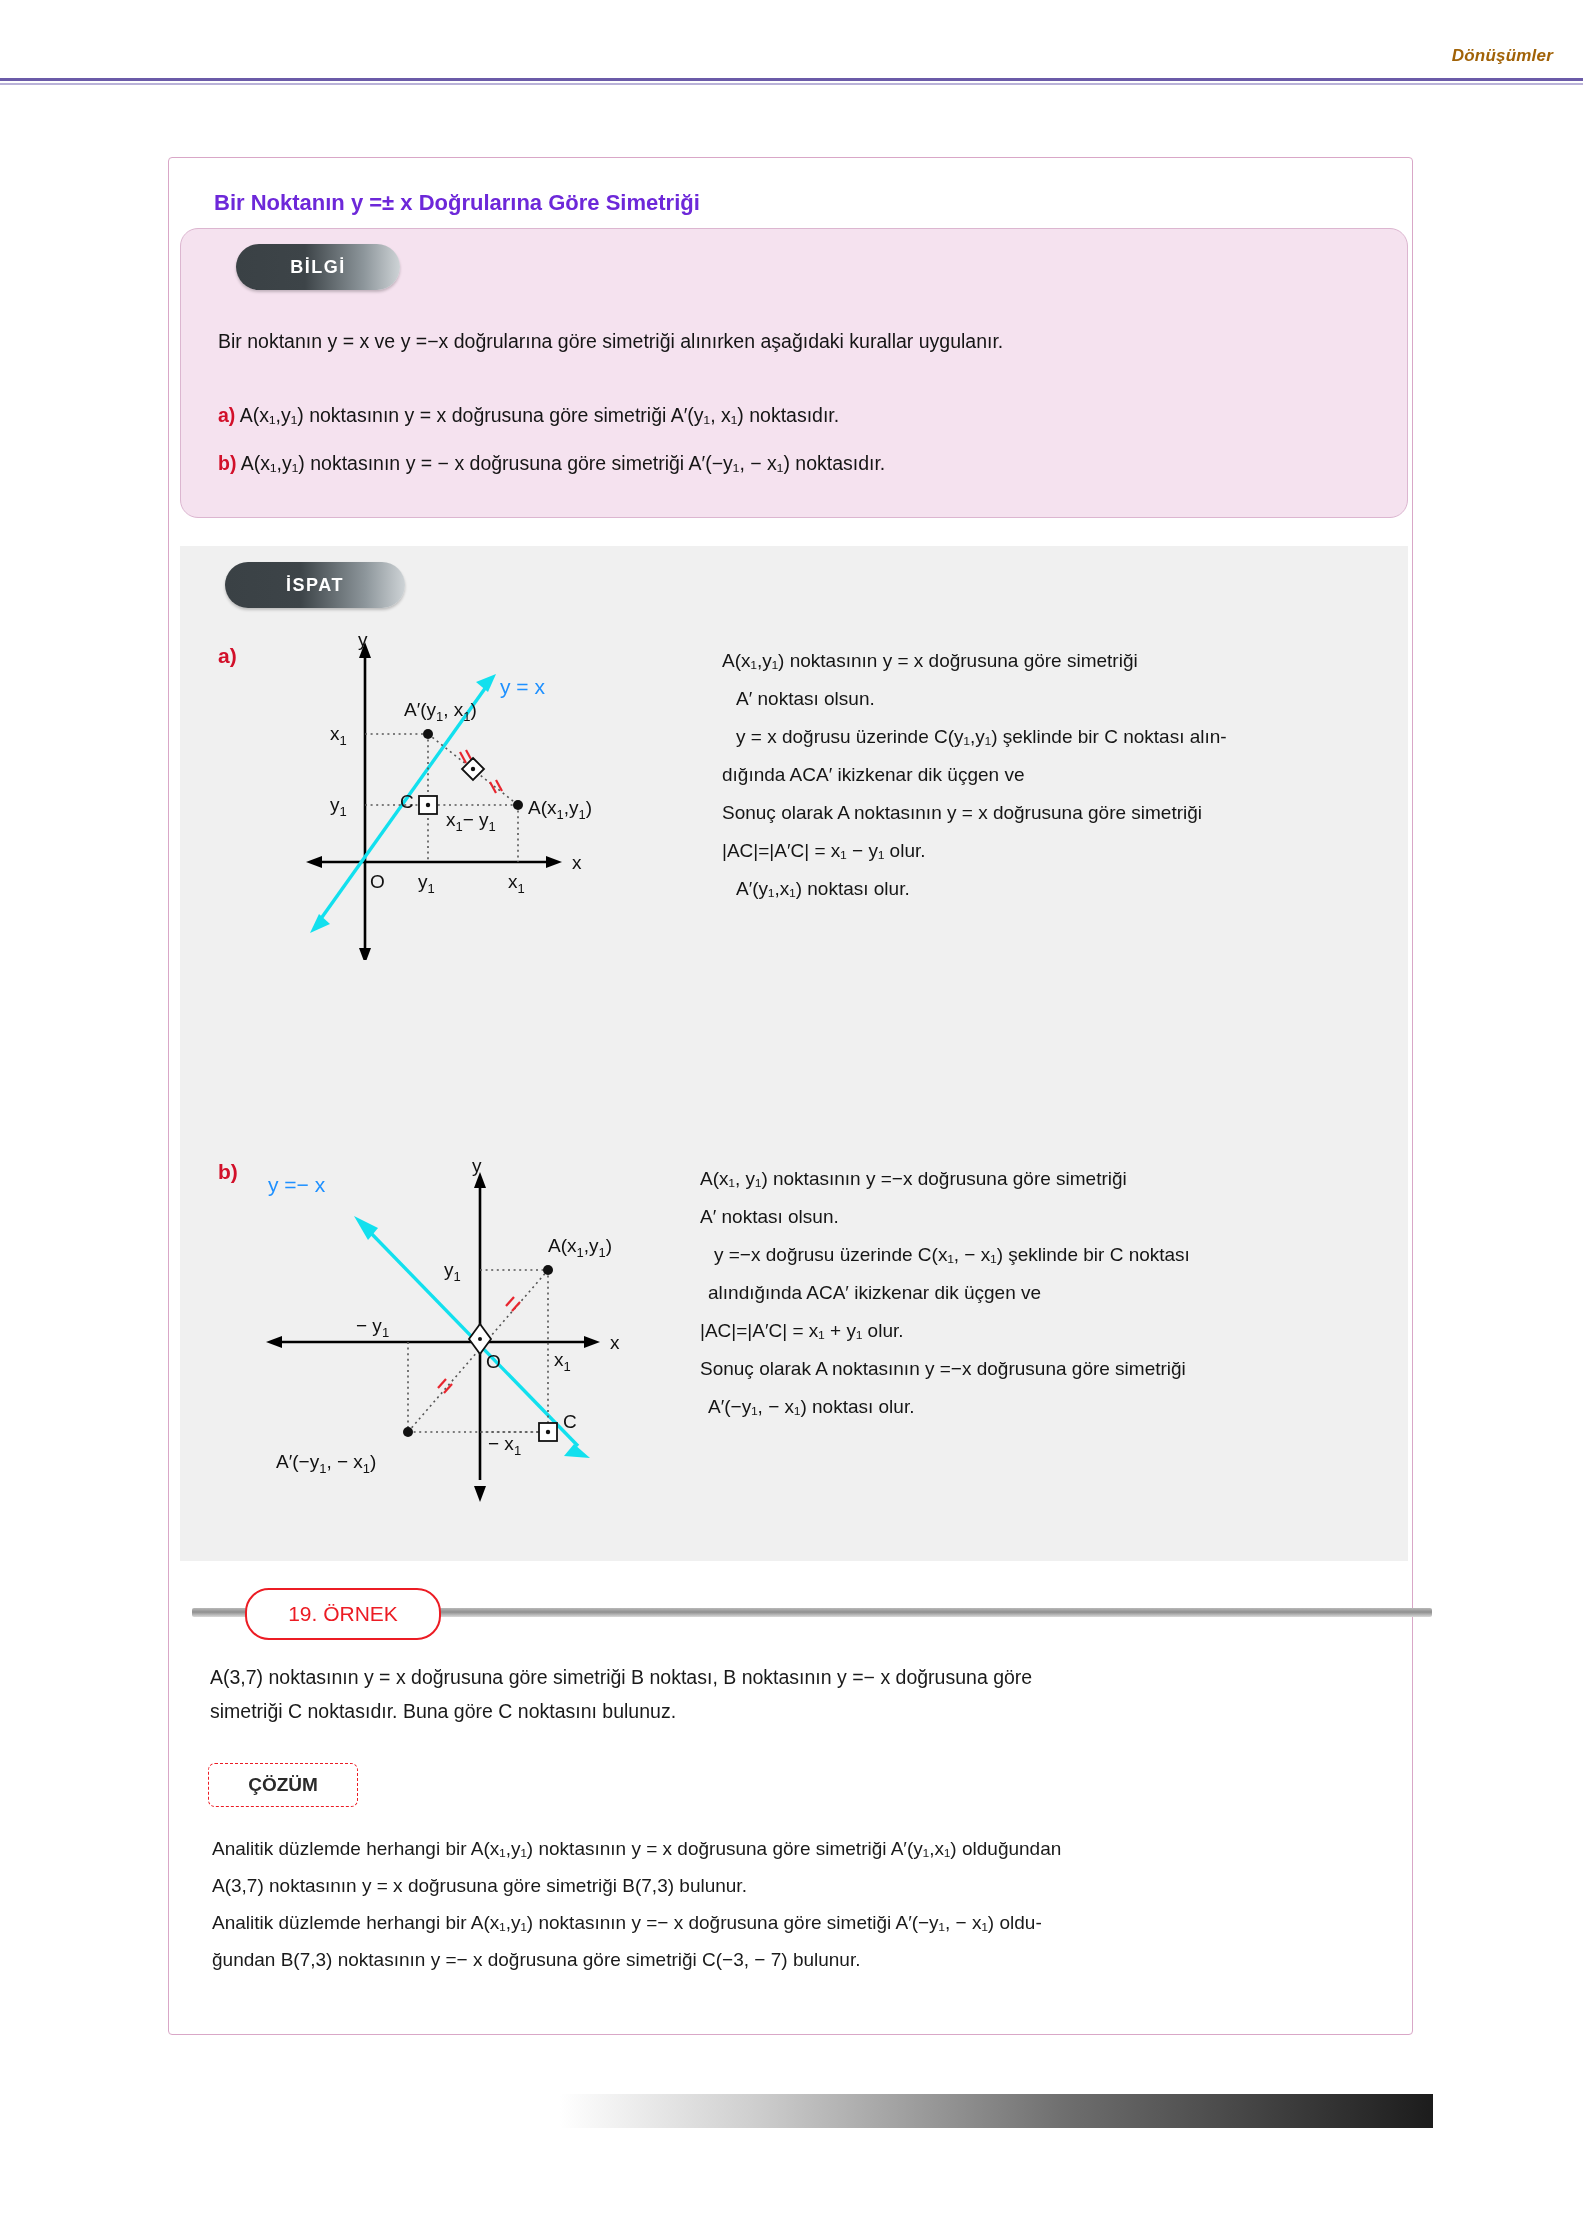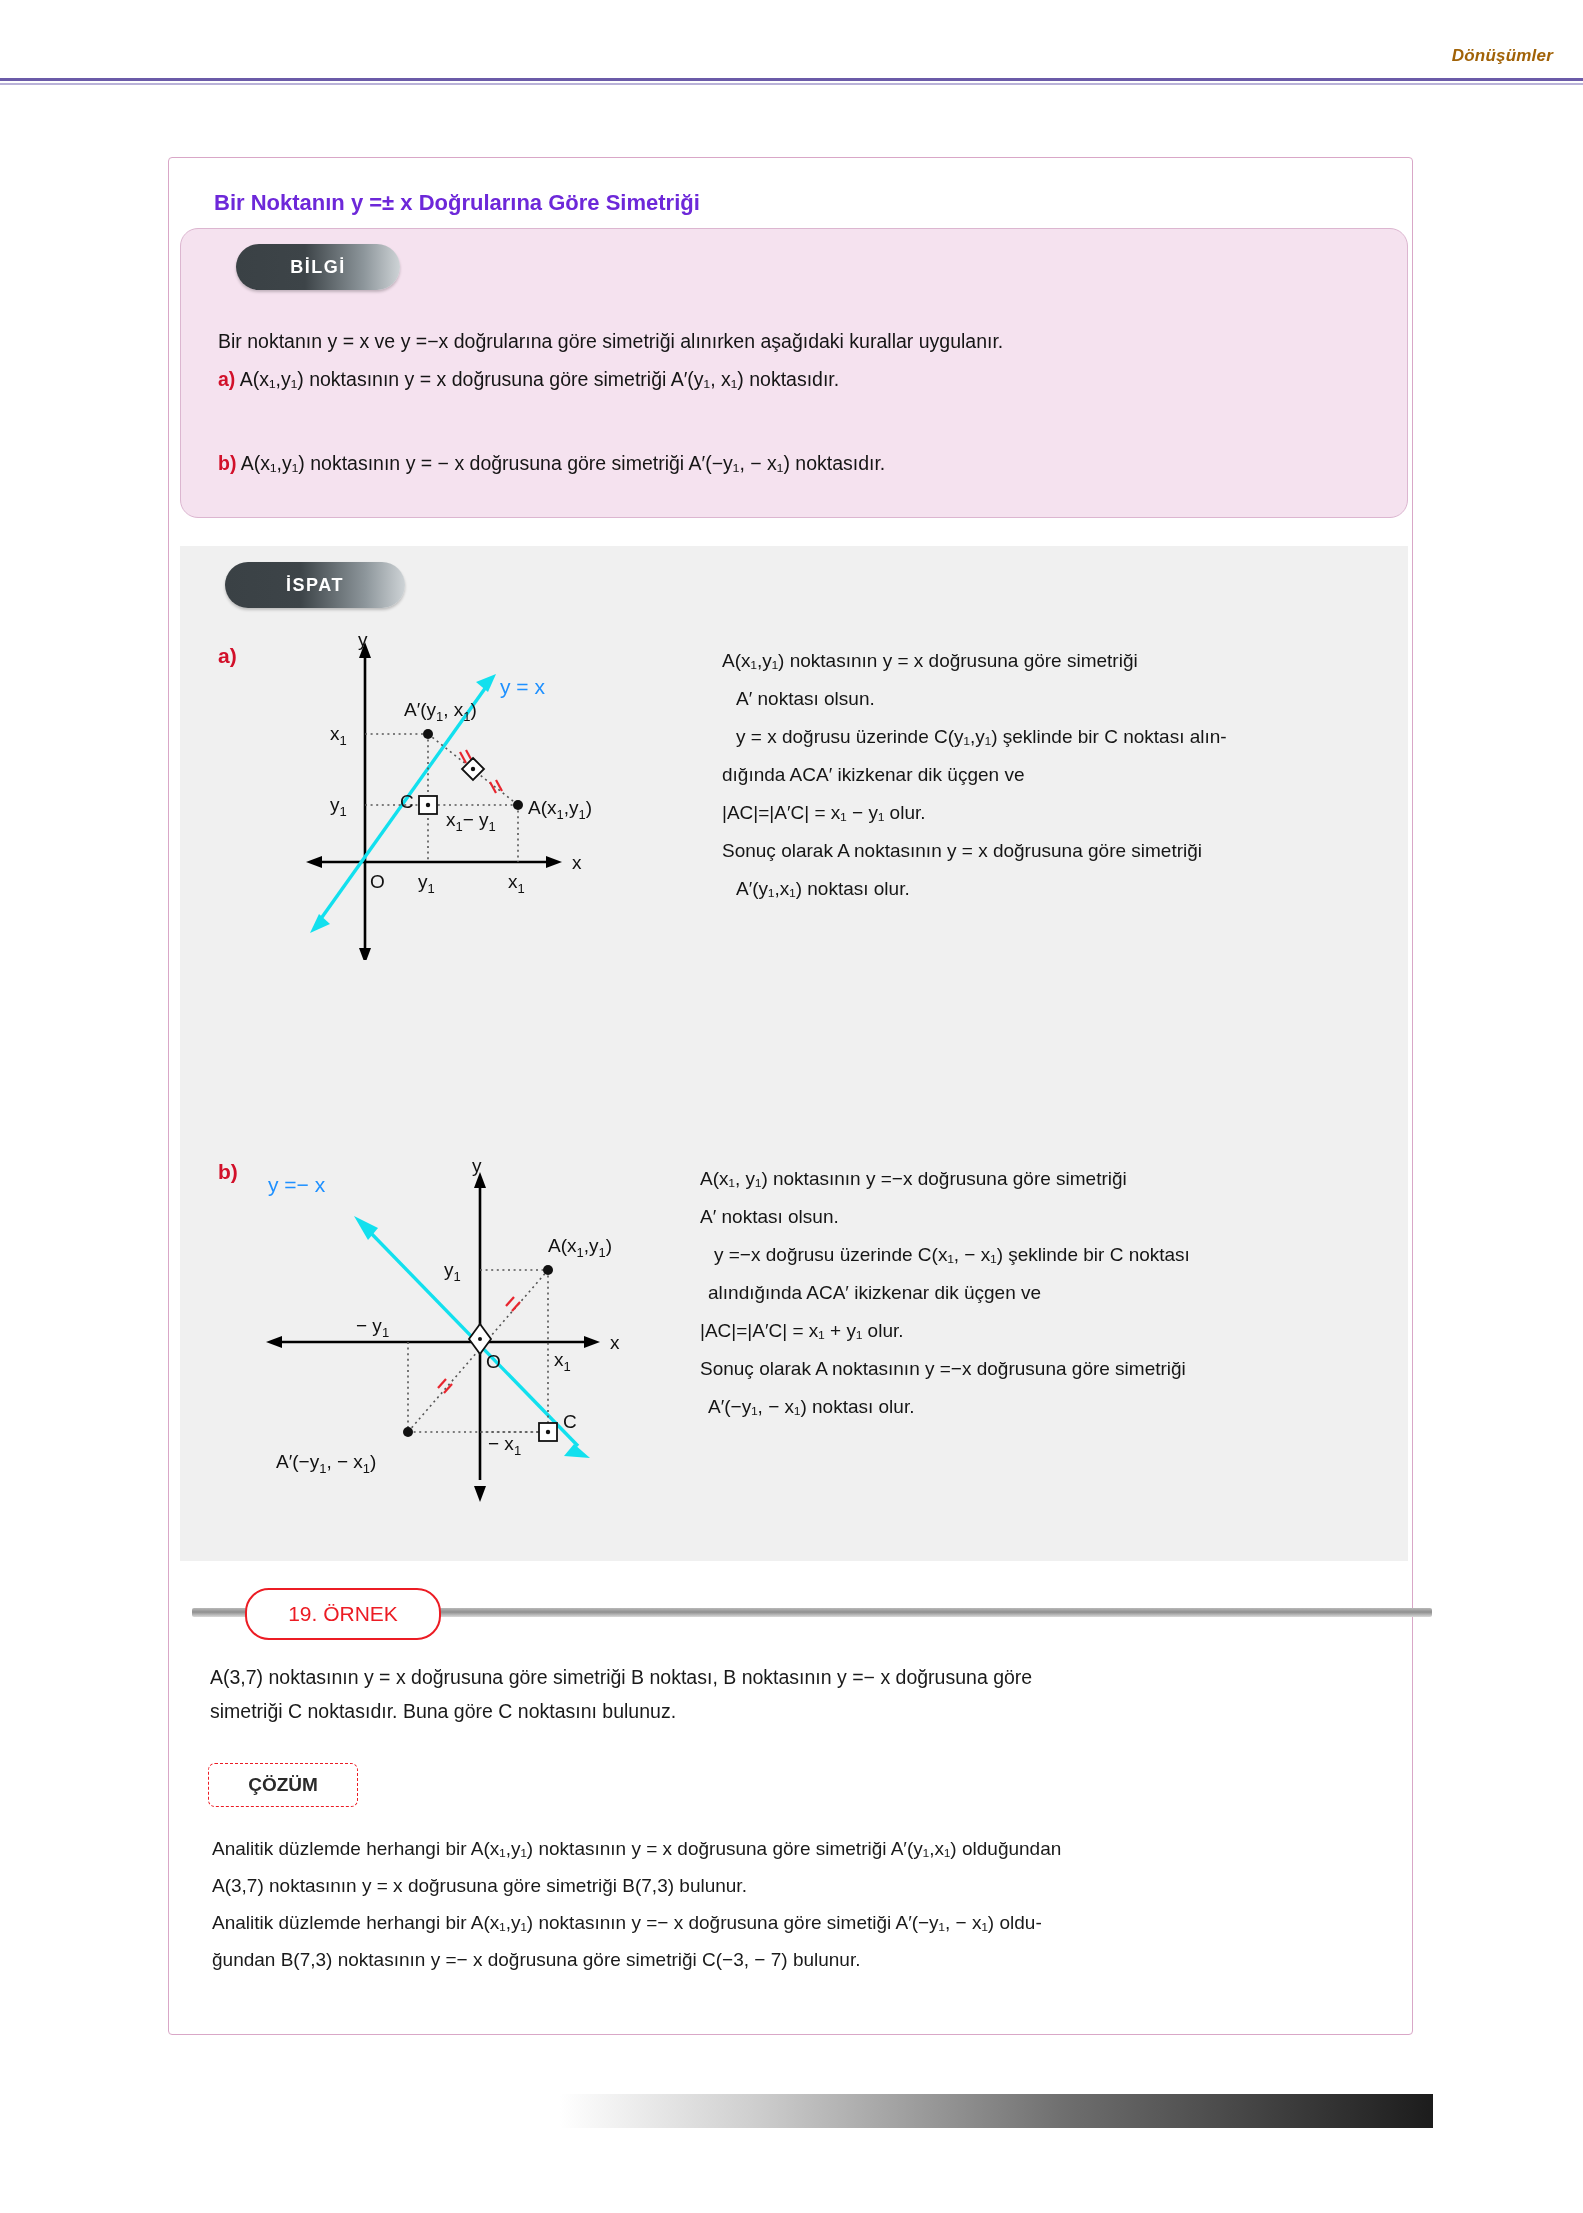--- a/index.html
+++ b/index.html
@@ -45,21 +45,21 @@
     display:flex;align-items:center;justify-content:center;
     box-shadow:0 2px 3px rgba(0,0,0,.22);
   }
   .tag-bilgi{left:236px;top:244px;width:164px;}
   .tag-ispat{left:225px;top:562px;width:180px;}
 
   .mtxt{font-size:19.5px;line-height:1.55;color:#151515;}
   .red{color:#d2102a;font-weight:bold;}
 
   .bilgi-l1{position:absolute;left:218px;top:326px;width:1150px;}
-  .bilgi-l2{position:absolute;left:218px;top:364px;width:1150px;}
+  .bilgi-l2{position:absolute;left:218px;top:400px;width:1150px;}
   .bilgi-l3{position:absolute;left:218px;top:448px;width:1150px;}
 
   
   .ispat-box{
     position:absolute;left:180px;top:546px;width:1228px;height:1015px;
     background:#f0f0f0;box-sizing:border-box;
   }
   .lbl-a{position:absolute;left:218px;top:644px;font-size:21px;font-weight:bold;color:#d2102a;}
   .lbl-b{position:absolute;left:218px;top:1160px;font-size:21px;font-weight:bold;color:#d2102a;}
 
@@ -189,22 +189,22 @@
   <text class="figtxt" x="146" y="196">x<tspan class="figtxt-s" dy="5">1</tspan><tspan dy="-5">− y</tspan><tspan class="figtxt-s" dy="5">1</tspan></text>
   <text class="figcy" x="200" y="64">y = x</text>
 </svg>
 </div>
 
 <div class="proof-txt" style="left:722px;top:642px;width:690px;">
   <div>A(x₁,y₁) noktasının  y = x  doğrusuna göre simetriği</div>
   <div style="padding-left:14px;">A′  noktası olsun.</div>
   <div style="padding-left:14px;">y = x  doğrusu üzerinde C(y₁,y₁)  şeklinde bir C noktası alın-</div>
   <div>dığında  ACA′ ikizkenar dik üçgen ve</div>
+  <div>Sonuç olarak A noktasının  y = x  doğrusuna göre simetriği</div>
   <div>|AC|=|A′C| = x₁ − y₁  olur.</div>
-  <div>Sonuç olarak A noktasının  y = x  doğrusuna göre simetriği</div>
   <div style="padding-left:14px;">A′(y₁,x₁) noktası olur.</div>
 </div>
 
 <div class="lbl-b">b)</div>
 
 <div class="fig" style="left:248px;top:1150px;">
 <svg width="430" height="360" viewBox="0 0 430 360">
 
   <line class="axis" x1="232" y1="330" x2="232" y2="34"></line>
   <polygon points="232,22 226,38 238,38" fill="#000"></polygon>

